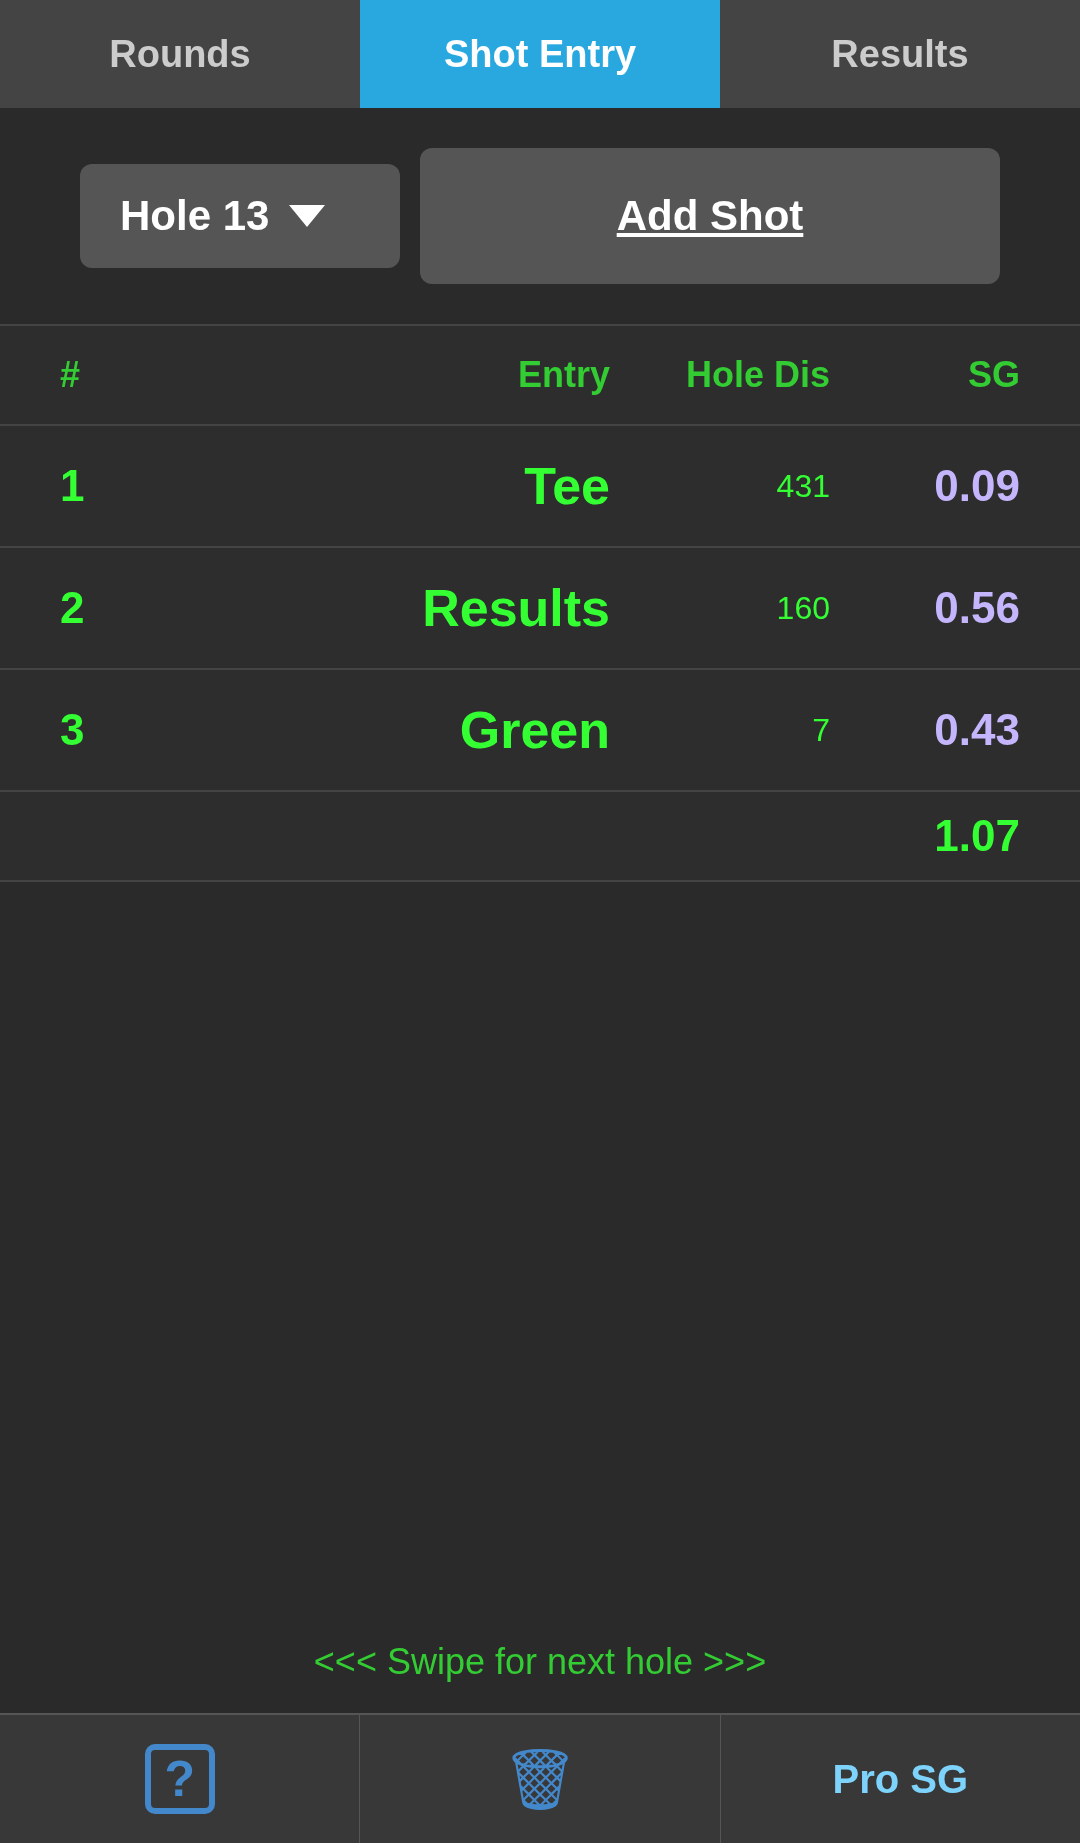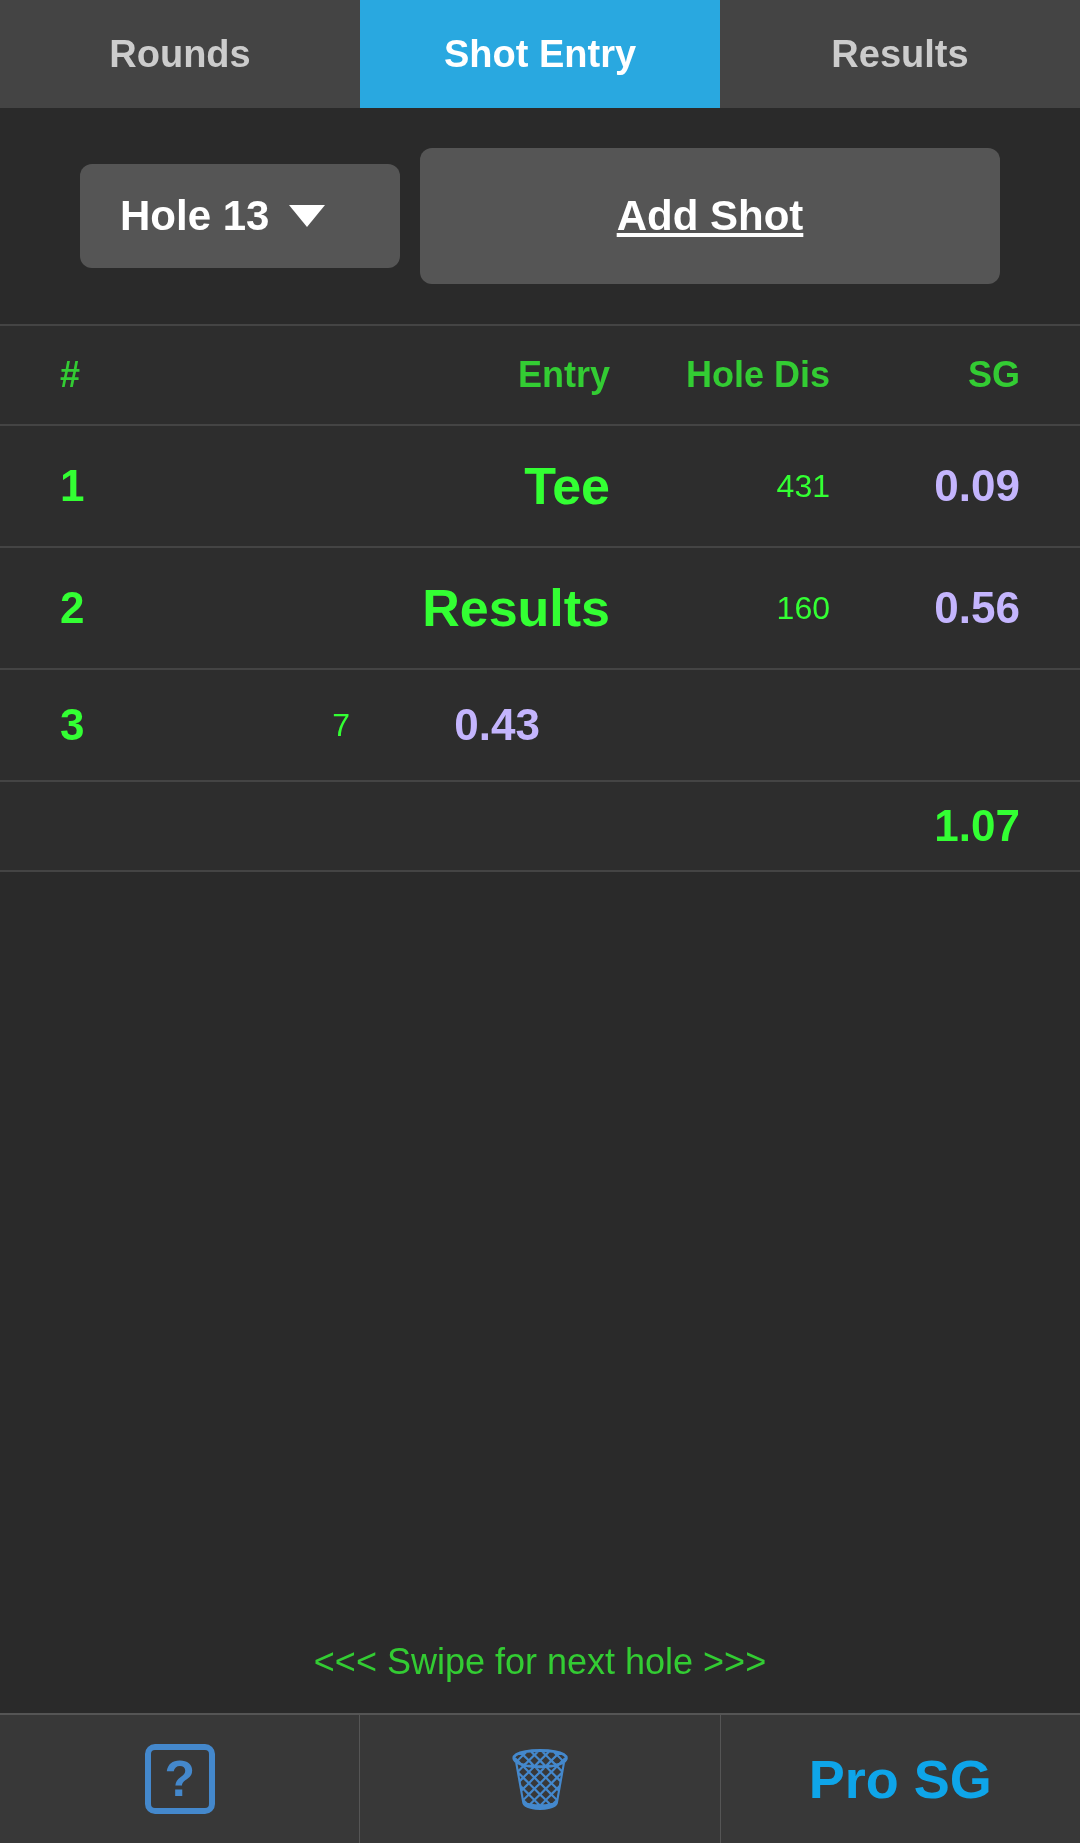--- a/index.html
+++ b/index.html
@@ -260,22 +260,22 @@
       font-size: 50px;
       font-weight: bold;
     }
 
     .trash-icon {
       color: #4488cc;
       font-size: 60px;
     }
 
     .pro-sg-label {
-      color: #0ea5e9;
-      font-size: 54px;
+      color: #7dd3fc;
+      font-size: 40px;
       font-weight: bold;
     }
 
     
     .page-container {
       display: flex;
       flex-direction: column;
       min-height: 1843px;
     }
   </style>
@@ -326,20 +326,21 @@
 
     <div class="table-row">
       <div class="row-num">2</div>
       <div class="row-start">Results</div>
       <div class="row-holedis">160</div>
       <div class="row-sg">0.56</div>
     </div>
 
     <div class="table-row">
       <div class="row-num">3</div>
+      <div class="row-start">Green</div>
       <div class="row-holedis">7</div>
       <div class="row-sg">0.43</div>
     </div>
 
     <div class="total-row">
       <div class="total-spacer"></div>
       <div class="total-sg">1.07</div>
     </div>
 
   </div>

